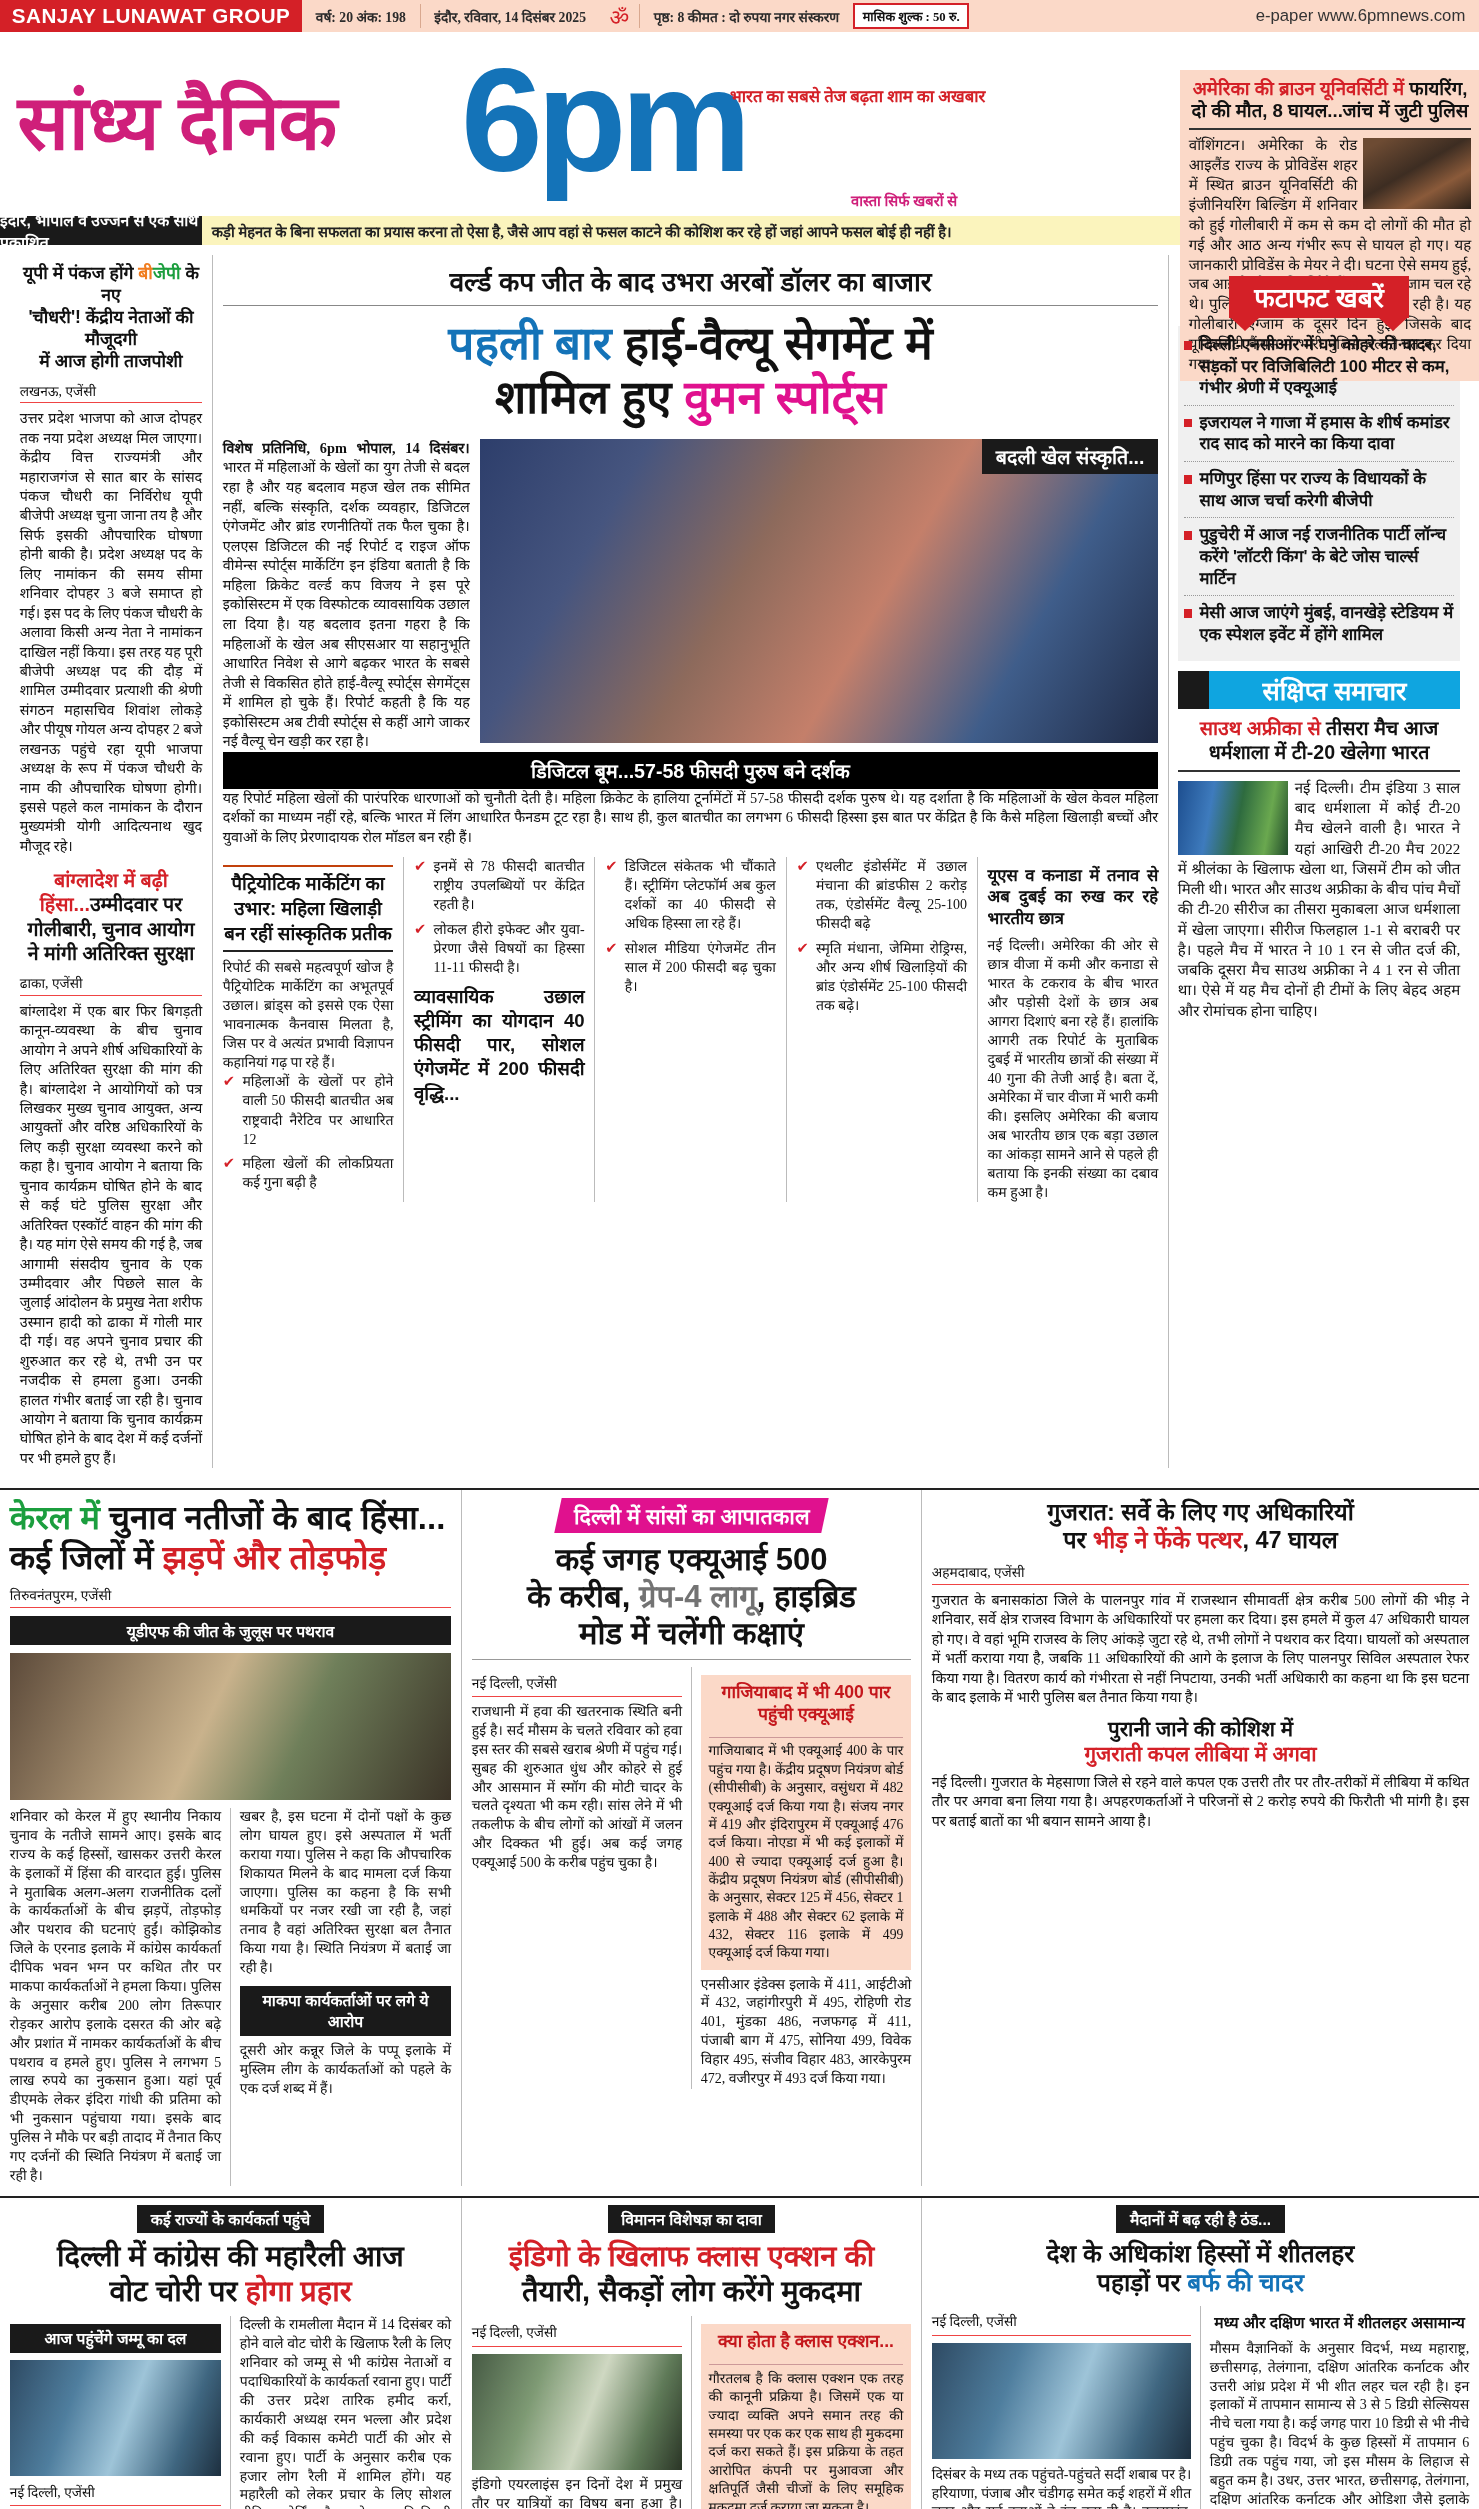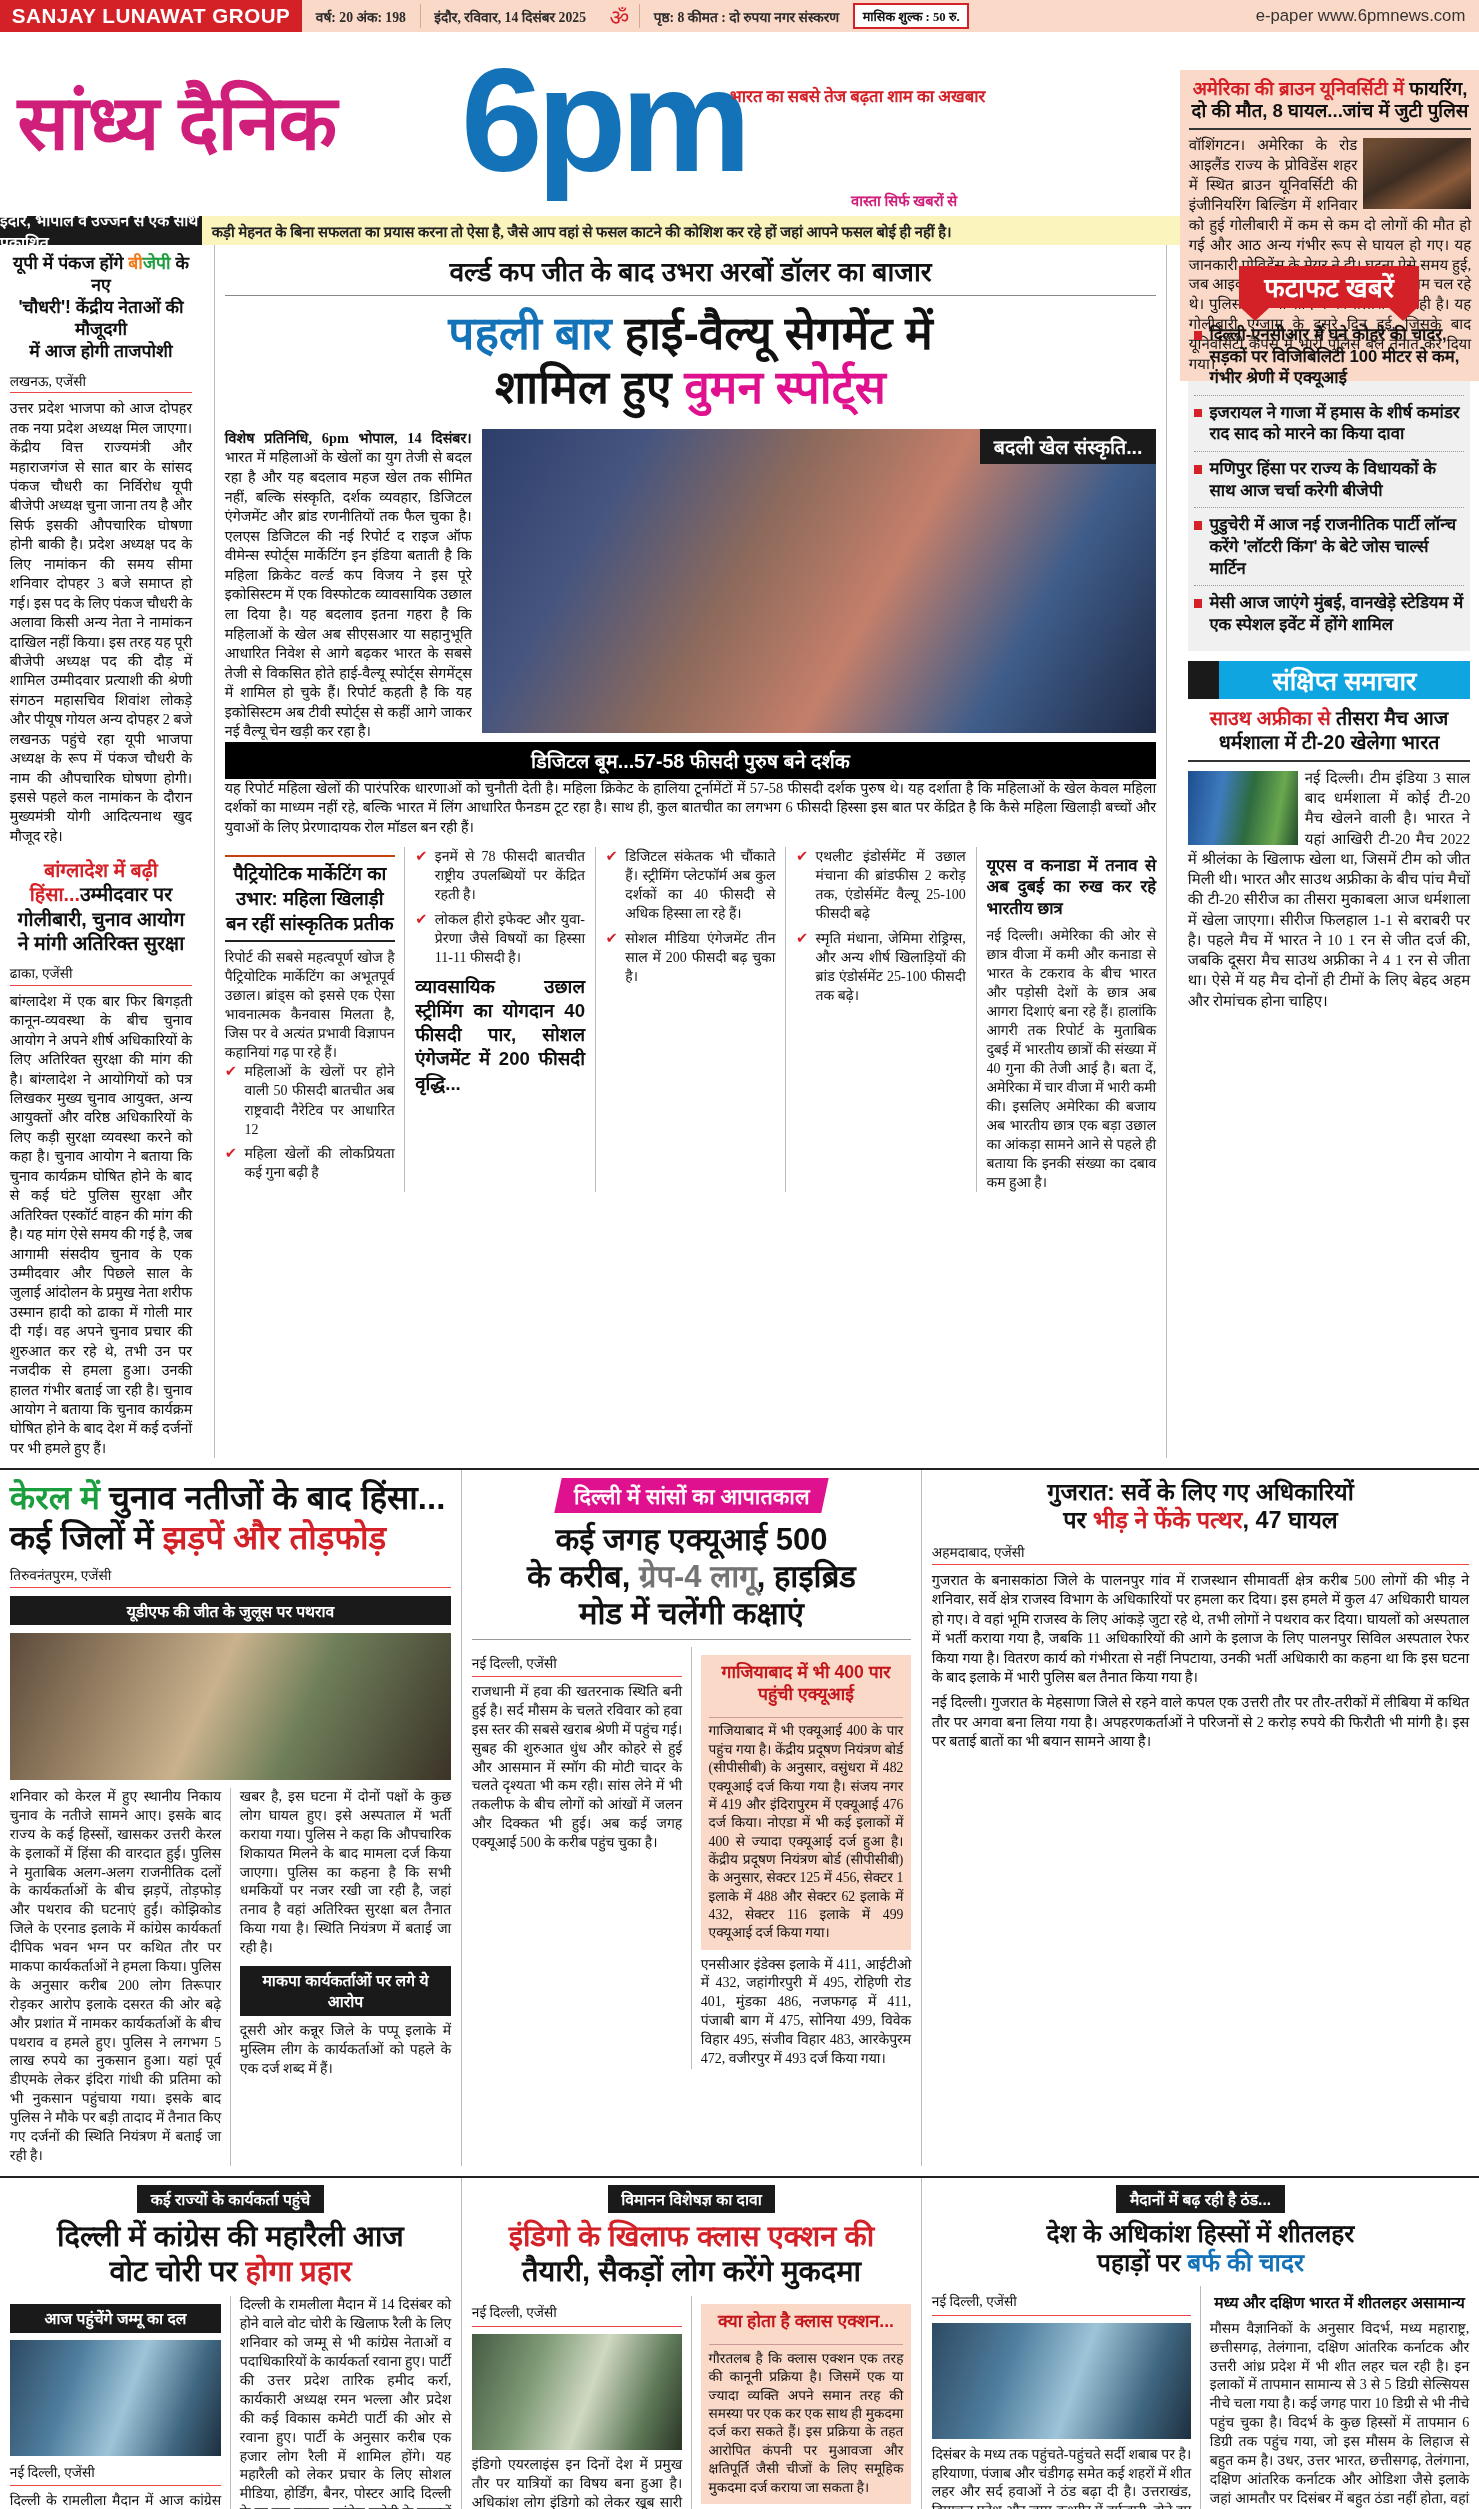--- a/index.html
+++ b/index.html
@@ -39,21 +39,21 @@
             background:linear-gradient(150deg,#6d4b33 10%,#3d2d22 45%,#8a5a3a 70%,#2a2018 100%);}
 
   
   .stripline{display:flex;height:29px;margin-top:2px;}
   .strip-black{width:202px;background:#1a1a1a;color:#fff;font-family:Liberation Sans, sans-serif;
                font-weight:bold;font-size:15.7px;display:flex;align-items:center;justify-content:center;}
   .strip-tick{flex:1;background:#fbf4bd;display:flex;align-items:center;padding:0 9.8px;font-size:14.7px;
               font-weight:bold;color:#222;overflow:hidden;white-space:nowrap;}
 
   
-  .cols{display:flex;gap:12px;padding:0;}
+  .cols{display:flex;gap:0;padding:10px;}
   .colL{width:202px;padding:7.8px 9.8px 0 9.8px;}
   .colC{flex:1;padding:7.8px 9.8px 0 9.8px;border-left:1px solid #bbb;border-right:1px solid #bbb;}
   .colR{width:300px;padding:7.8px 8.8px 0 8.8px;}
 
   .kicker{font-family:"Liberation Sans",sans-serif;font-weight:bold;font-size:17.6px;line-height:1.25;
           text-align:center;}
   .kicker .orange{color:#f07c1e;} .kicker .green{color:#1b9e3e;}
   .byline{font-size:13.7px;border-bottom:1px solid #ef4444;padding-bottom:2.9px;margin:7.8px 0 5.9px;}
   .body{font-size:14.3px;line-height:1.36;text-align:justify;}
 
@@ -338,20 +338,24 @@
       </div>
     </div>
 
     <div class="secR">
       <div class="centerHead" style="font-size:23.5px">
         <span>गुजरात: सर्वे के लिए गए अधिकारियों</span><br>
         <span>पर </span><span class="red">भीड़ ने फेंके पत्थर</span><span>, 47 घायल</span>
       </div>
       <div class="byline">अहमदाबाद, एजेंसी</div>
       <div class="body">गुजरात के बनासकांठा जिले के पालनपुर गांव में राजस्थान सीमावर्ती क्षेत्र करीब 500 लोगों की भीड़ ने शनिवार, सर्वे क्षेत्र राजस्व विभाग के अधिकारियों पर हमला कर दिया। इस हमले में कुल 47 अधिकारी घायल हो गए। वे वहां भूमि राजस्व के लिए आंकड़े जुटा रहे थे, तभी लोगों ने पथराव कर दिया। घायलों को अस्पताल में भर्ती कराया गया है, जबकि 11 अधिकारियों की आगे के इलाज के लिए पालनपुर सिविल अस्पताल रेफर किया गया है। वितरण कार्य को गंभीरता से नहीं निपटाया, उनकी भर्ती अधिकारी का कहना था कि इस घटना के बाद इलाके में भारी पुलिस बल तैनात किया गया है।</div>
+      <div class="centerHead" style="font-size:20.6px;margin-top:9.8px">
+        <span>पुरानी जाने की कोशिश में</span><br>
+        <span class="red">गुजराती कपल लीबिया में अगवा</span>
+      </div>
       <div class="body" style="margin-top:5.9px">नई दिल्ली। गुजरात के मेहसाणा जिले से रहने वाले कपल एक उत्तरी तौर पर तौर-तरीकों में लीबिया में कथित तौर पर अगवा बना लिया गया है। अपहरणकर्ताओं ने परिजनों से 2 करोड़ रुपये की फिरौती भी मांगी है। इस पर बताई बातों का भी बयान सामने आया है।</div>
     </div>
   </div>
 
   <div class="sec3">
 
     <div class="s3a">
       <div style="text-align:center">
         <span class="capBlack">कई राज्यों के कार्यकर्ता पहुंचे</span>
       </div>

